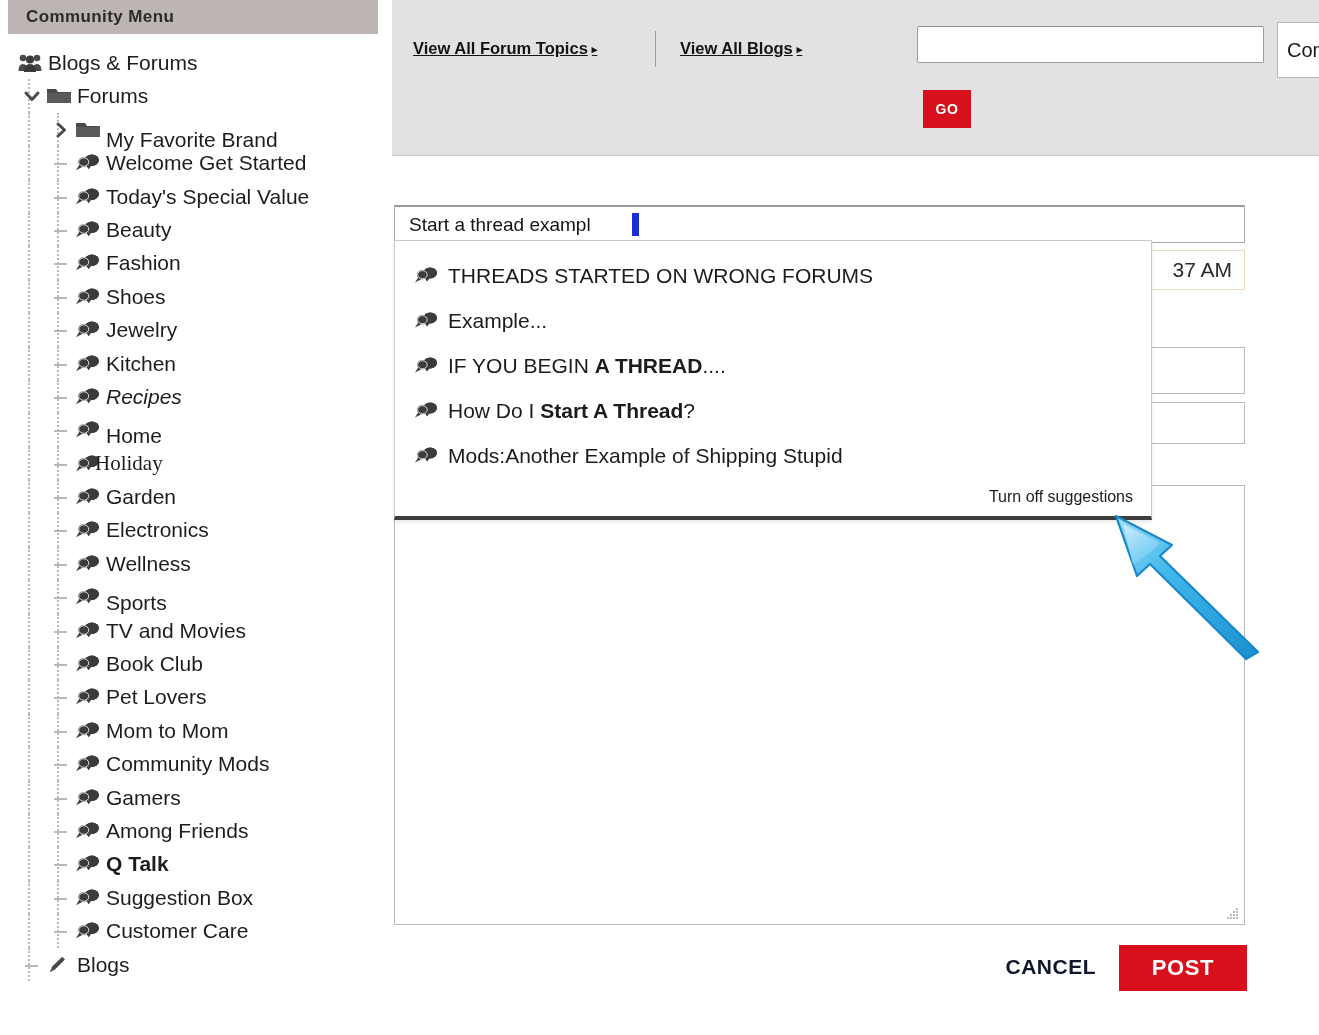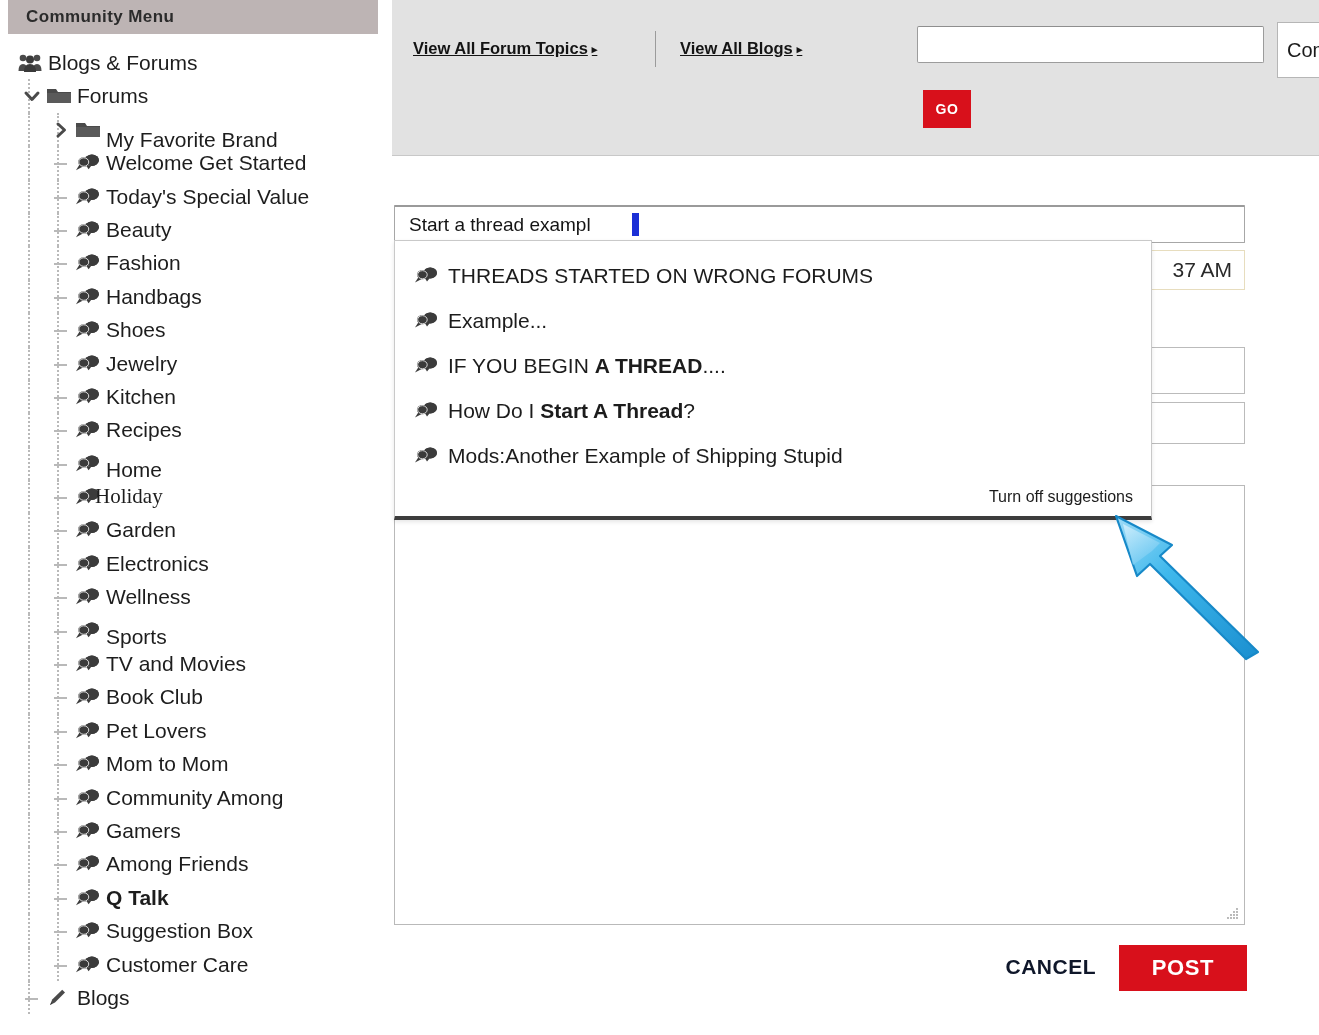--- a/index.html
+++ b/index.html
@@ -436,36 +436,20 @@
           <span class="ico" style="position: absolute; left: 76px; top: 8px;">
             <svg width="24" height="17.759999999999998" viewBox="0 0 26 19">
               <path d="M0 17.4 L4.2 10.8 L7.6 13.4 Z" fill="#3b3b3b"></path>
               <ellipse cx="8.4" cy="8.6" rx="6.2" ry="5.2" fill="#3b3b3b"></ellipse>
               <ellipse cx="17.2" cy="6.6" rx="7.6" ry="6.2" fill="#3b3b3b"></ellipse>
               <ellipse cx="17.2" cy="6.6" rx="7.6" ry="6.2" fill="#3b3b3b"></ellipse>
               <path d="M10.6 11.6 L13.6 16.4 L16.6 12.6 Z" fill="#3b3b3b"></path>
               <ellipse cx="8.4" cy="8.6" rx="5.4" ry="4.6" fill="#3b3b3b" stroke="#ffffff" stroke-width="0.9"></ellipse>
             </svg>
           </span>
-          <span class="tree-label" style="position: absolute; left: 106px; top: 6px;">Handbags</span>
-        </div>
-        <div class="tree-row">
-          <div class="guide" style="left: 28px;"></div>
-          <div class="guide" style="left: 57px;"></div>
-          <div class="dash" style="left: 54px; top: 17px;"></div>
-          <span class="ico" style="position: absolute; left: 76px; top: 8px;">
-            <svg width="24" height="17.759999999999998" viewBox="0 0 26 19">
-              <path d="M0 17.4 L4.2 10.8 L7.6 13.4 Z" fill="#3b3b3b"></path>
-              <ellipse cx="8.4" cy="8.6" rx="6.2" ry="5.2" fill="#3b3b3b"></ellipse>
-              <ellipse cx="17.2" cy="6.6" rx="7.6" ry="6.2" fill="#3b3b3b"></ellipse>
-              <ellipse cx="17.2" cy="6.6" rx="7.6" ry="6.2" fill="#3b3b3b"></ellipse>
-              <path d="M10.6 11.6 L13.6 16.4 L16.6 12.6 Z" fill="#3b3b3b"></path>
-              <ellipse cx="8.4" cy="8.6" rx="5.4" ry="4.6" fill="#3b3b3b" stroke="#ffffff" stroke-width="0.9"></ellipse>
-            </svg>
-          </span>
           <span class="tree-label" style="position: absolute; left: 106px; top: 6px;">Shoes</span>
         </div>
         <div class="tree-row">
           <div class="guide" style="left: 28px;"></div>
           <div class="guide" style="left: 57px;"></div>
           <div class="dash" style="left: 54px; top: 17px;"></div>
           <span class="ico" style="position: absolute; left: 76px; top: 8px;">
             <svg width="24" height="17.759999999999998" viewBox="0 0 26 19">
               <path d="M0 17.4 L4.2 10.8 L7.6 13.4 Z" fill="#3b3b3b"></path>
               <ellipse cx="8.4" cy="8.6" rx="6.2" ry="5.2" fill="#3b3b3b"></ellipse>
@@ -500,21 +484,21 @@
           <span class="ico" style="position: absolute; left: 76px; top: 8px;">
             <svg width="24" height="17.759999999999998" viewBox="0 0 26 19">
               <path d="M0 17.4 L4.2 10.8 L7.6 13.4 Z" fill="#3b3b3b"></path>
               <ellipse cx="8.4" cy="8.6" rx="6.2" ry="5.2" fill="#3b3b3b"></ellipse>
               <ellipse cx="17.2" cy="6.6" rx="7.6" ry="6.2" fill="#3b3b3b"></ellipse>
               <ellipse cx="17.2" cy="6.6" rx="7.6" ry="6.2" fill="#3b3b3b"></ellipse>
               <path d="M10.6 11.6 L13.6 16.4 L16.6 12.6 Z" fill="#3b3b3b"></path>
               <ellipse cx="8.4" cy="8.6" rx="5.4" ry="4.6" fill="#3b3b3b" stroke="#ffffff" stroke-width="0.9"></ellipse>
             </svg>
           </span>
-          <span class="tree-label" style="position: absolute; left: 106px; top: 6px;">Recipes</span>
+          <span class="tree-label" style="position: absolute; left: 106px; top: 6px; font-style: italic;">Recipes</span>
         </div>
         <div class="tree-row">
           <div class="guide" style="left: 28px;"></div>
           <div class="guide" style="left: 57px;"></div>
           <div class="dash" style="left: 54px; top: 17px;"></div>
           <span class="ico" style="position: absolute; left: 76px; top: 8px;">
             <svg width="24" height="17.759999999999998" viewBox="0 0 26 19">
               <path d="M0 17.4 L4.2 10.8 L7.6 13.4 Z" fill="#3b3b3b"></path>
               <ellipse cx="8.4" cy="8.6" rx="6.2" ry="5.2" fill="#3b3b3b"></ellipse>
               <ellipse cx="17.2" cy="6.6" rx="7.6" ry="6.2" fill="#3b3b3b"></ellipse>
@@ -676,21 +660,21 @@
           <span class="ico" style="position: absolute; left: 76px; top: 8px;">
             <svg width="24" height="17.759999999999998" viewBox="0 0 26 19">
               <path d="M0 17.4 L4.2 10.8 L7.6 13.4 Z" fill="#3b3b3b"></path>
               <ellipse cx="8.4" cy="8.6" rx="6.2" ry="5.2" fill="#3b3b3b"></ellipse>
               <ellipse cx="17.2" cy="6.6" rx="7.6" ry="6.2" fill="#3b3b3b"></ellipse>
               <ellipse cx="17.2" cy="6.6" rx="7.6" ry="6.2" fill="#3b3b3b"></ellipse>
               <path d="M10.6 11.6 L13.6 16.4 L16.6 12.6 Z" fill="#3b3b3b"></path>
               <ellipse cx="8.4" cy="8.6" rx="5.4" ry="4.6" fill="#3b3b3b" stroke="#ffffff" stroke-width="0.9"></ellipse>
             </svg>
           </span>
-          <span class="tree-label" style="position: absolute; left: 106px; top: 6px;">Community Among</span>
+          <span class="tree-label" style="position: absolute; left: 106px; top: 6px;">Community Mods</span>
         </div>
         <div class="tree-row">
           <div class="guide" style="left: 28px;"></div>
           <div class="guide" style="left: 57px;"></div>
           <div class="dash" style="left: 54px; top: 17px;"></div>
           <span class="ico" style="position: absolute; left: 76px; top: 8px;">
             <svg width="24" height="17.759999999999998" viewBox="0 0 26 19">
               <path d="M0 17.4 L4.2 10.8 L7.6 13.4 Z" fill="#3b3b3b"></path>
               <ellipse cx="8.4" cy="8.6" rx="6.2" ry="5.2" fill="#3b3b3b"></ellipse>
               <ellipse cx="17.2" cy="6.6" rx="7.6" ry="6.2" fill="#3b3b3b"></ellipse>

